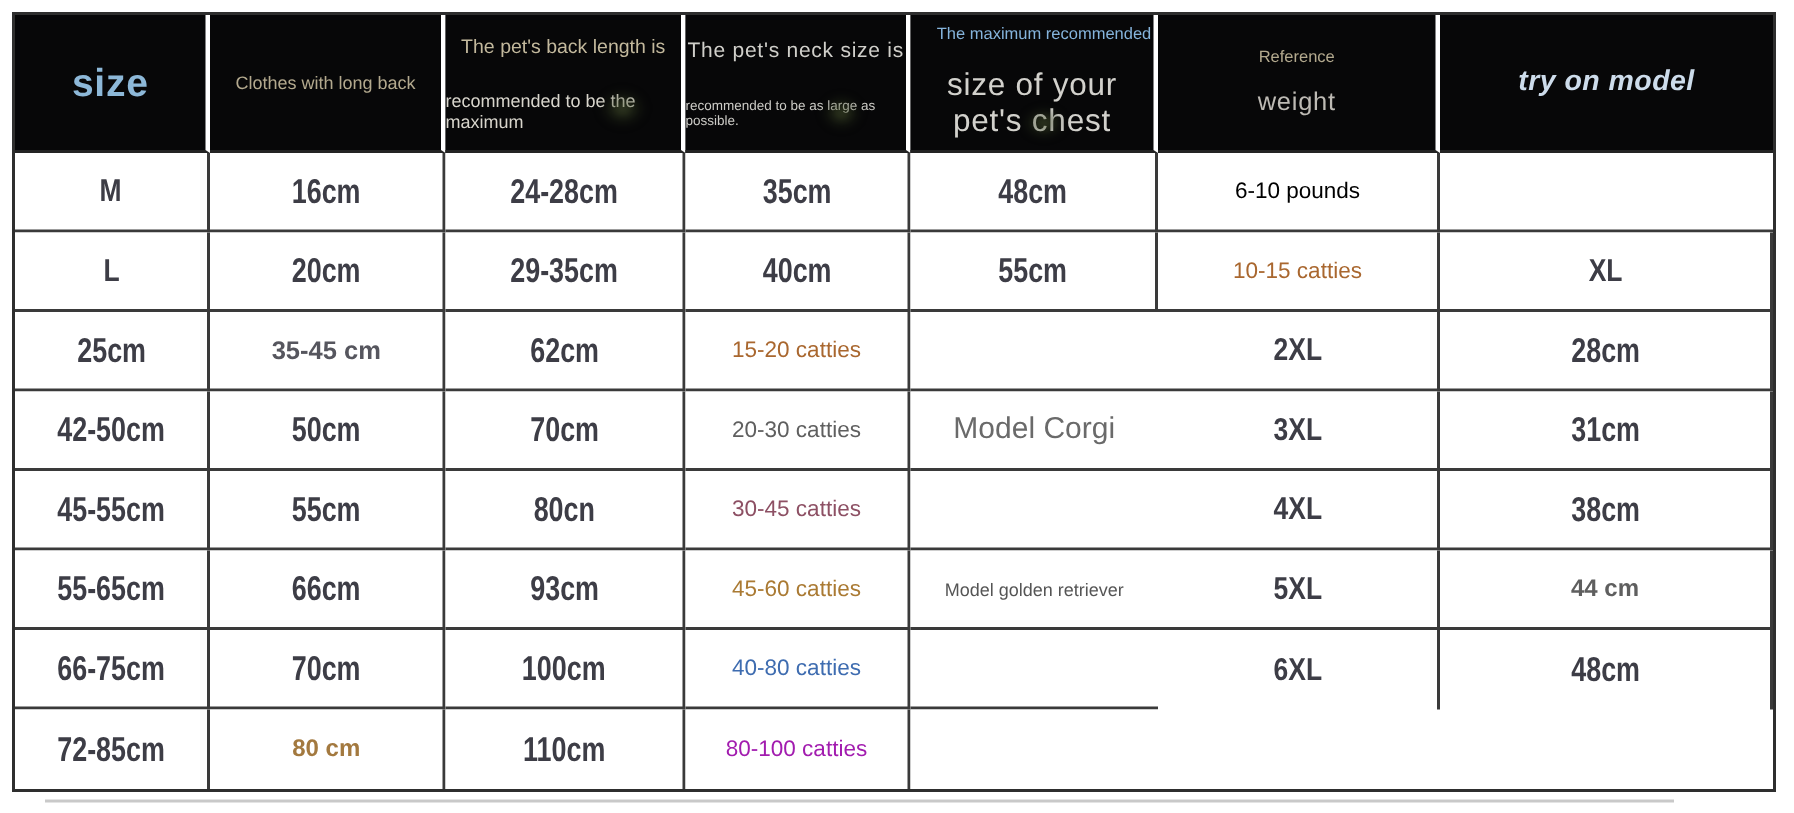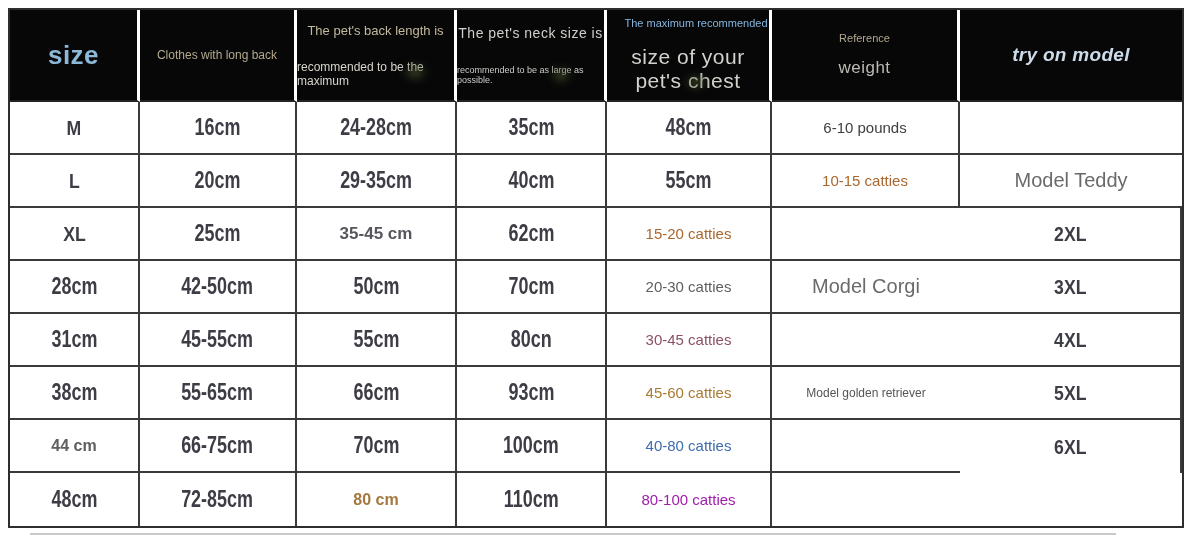--- a/index.html
+++ b/index.html
@@ -111,21 +111,21 @@
   <div class="cell">
       <span class="num">24-28cm</span>
     </div>
   <div class="cell">
       <span class="num">35cm</span>
     </div>
   <div class="cell">
       <span class="num">48cm</span>
     </div>
   <div class="cell">
-      <span class="weight" style="color: #404040;">6-10 pounds</span>
+      <span class="weight" style="color: #000000;">6-10 pounds</span>
     </div>
   <div class="cell lastcol">
       <span class="model"></span>
     </div>
 
   <div class="cell">
       <span class="num sz">L</span>
     </div>
   <div class="cell">
       <span class="num">20cm</span>
@@ -135,23 +135,20 @@
     </div>
   <div class="cell">
       <span class="num">40cm</span>
     </div>
   <div class="cell">
       <span class="num">55cm</span>
     </div>
   <div class="cell">
       <span class="weight" style="color: rgb(169, 103, 47);">10-15 catties</span>
     </div>
-  <div class="cell lastcol">
-      <span class="model">Model Teddy</span>
-    </div>
 
   <div class="cell">
       <span class="num sz">XL</span>
     </div>
   <div class="cell">
       <span class="num">25cm</span>
     </div>
   <div class="cell">
       <span class="alt">35-45 cm</span>
     </div>

